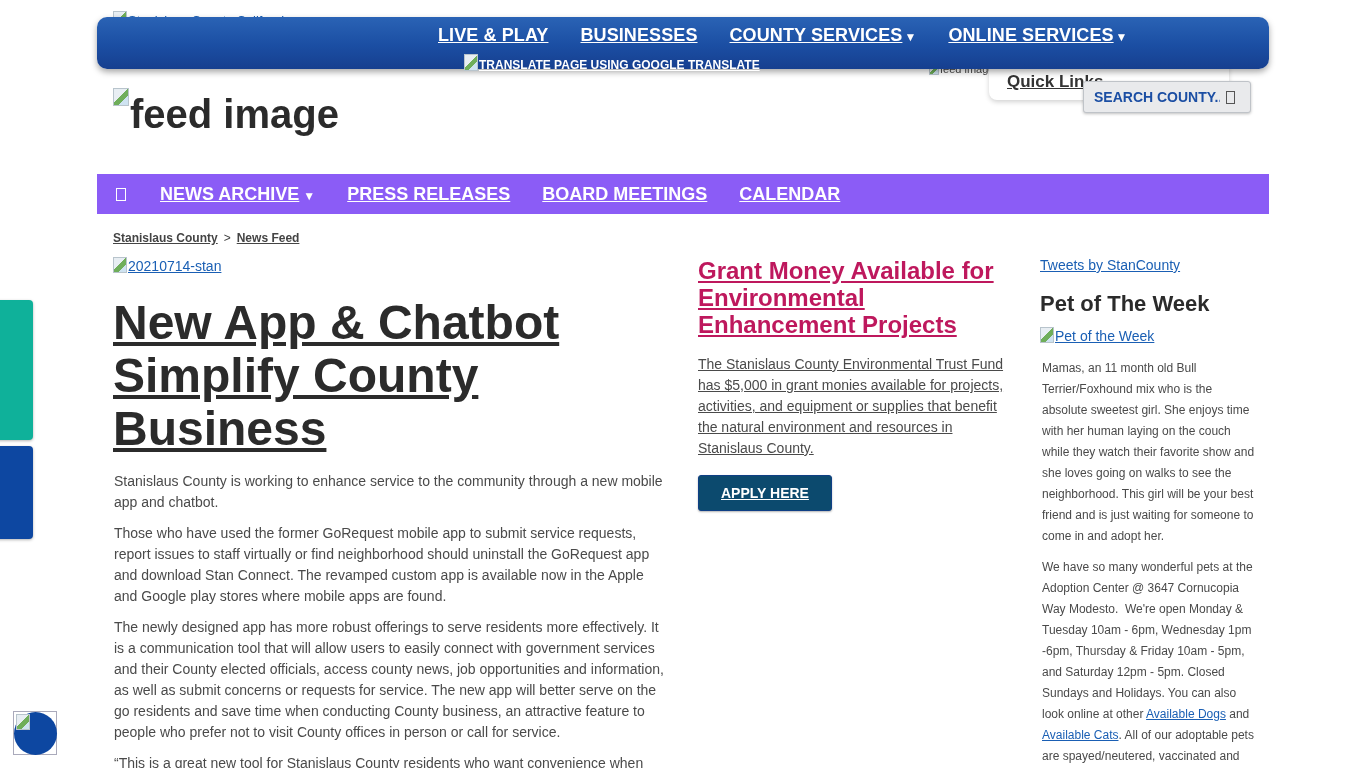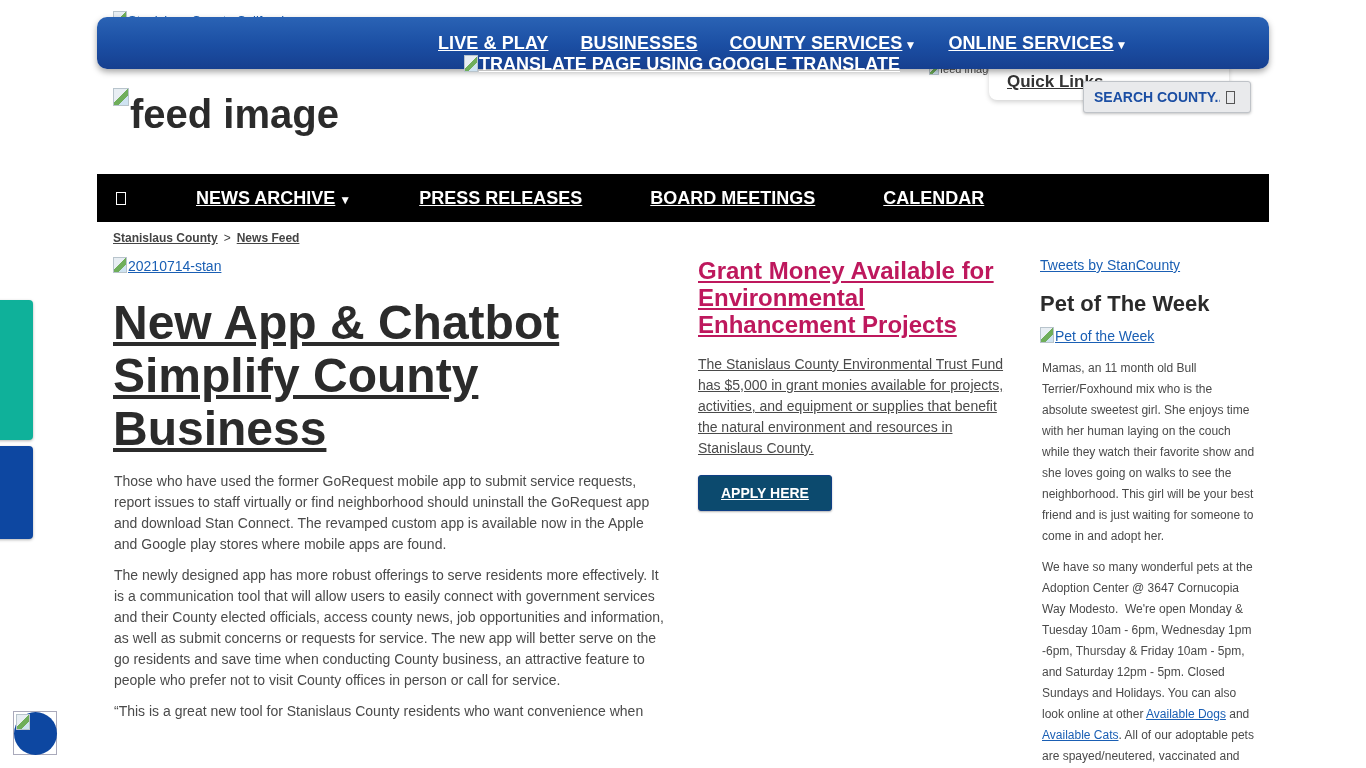--- a/index.html
+++ b/index.html
@@ -23,30 +23,30 @@
     border: 1px solid #b8c4cc; margin-right: 1px;
   }
   .top-bar {
     position: absolute; left: 97px; top: 17px; width: 1172px; height: 52px;
     border-radius: 10px;
     background: linear-gradient(#2a63b5, #1b4ea3 55%, #163f8f);
     box-shadow: 0 3px 6px rgba(0,0,0,0.35);
     z-index: 2;
   }
   .top-nav {
-    position: absolute; left: 341px; top: 16px; display: flex; gap: 32px;
+    position: absolute; left: 341px; top: 8px; display: flex; gap: 32px;
   }
   .top-nav a {
     color: #fff; font-weight: bold; font-size: 18px; text-decoration: underline;
     white-space: nowrap; letter-spacing: 0.1px;
   }
   .top-nav .caret { font-size: 12px; margin-left: 2px; text-decoration: none; display: inline-block; }
   .translate-link {
     position: absolute; left: 341px; top: 37px; color: #fff; font-weight: bold;
-    font-size: 18px; text-decoration: underline; white-space: nowrap; padding-left: 26px;
+    font-size: 12px; text-decoration: underline; white-space: nowrap; padding-left: 26px;
   }
   .translate-link .broken-img { width: 14px; height: 17px; }
 
   .feed-small {
     position: absolute; left: 929px; top: 63px; font-size: 11px; color: #444; z-index: 1;
   }
   .quick-links-box {
     position: absolute; left: 989px; top: 64px; width: 240px; height: 36px;
     background: #fff; border-radius: 0 0 8px 8px;
     box-shadow: 0 2px 5px rgba(0,0,0,0.18); z-index: 1;
@@ -71,22 +71,22 @@
   }
 
   .feed-title {
     position: absolute; left: 113px; top: 88px; font-size: 40px; font-weight: bold; color: #2b2b2b;
     white-space: nowrap;
   }
   .feed-title .broken-img { width: 16px; height: 18px; vertical-align: 22px; }
 
   
   .sub-nav {
-    position: absolute; left: 97px; top: 174px; width: 1172px; height: 48px;
-    background: #000000; display: flex; align-items: center; gap: 36px;
+    position: absolute; left: 97px; top: 174px; width: 1172px; height: 40px;
+    background: #8b5cf6; display: flex; align-items: center;
   }
   .sub-nav .home-btn {
     width: 10px; height: 13px; border: 1.5px solid #fff; margin-left: 19px; margin-right: 34px;
   }
   .sub-nav a {
     color: #fff; font-weight: bold; font-size: 18px; text-decoration: underline;
     margin-right: 32px; white-space: nowrap;
   }
   .sub-nav .caret { font-size: 12px; margin-left: 4px; display: inline-block; }
 
@@ -194,20 +194,21 @@
   <a href="#">CALENDAR</a>
 </nav>
 
 <div class="breadcrumb">
   <a href="#">Stanislaus County</a><span class="sep">&gt;</span><a href="#">News Feed</a>
 </div>
 
 <div class="main-col">
   <a href="#" class="img-link"><span class="broken-img"></span><span>20210714-stan</span></a>
   <a href="#" class="main-title">New App &amp; Chatbot Simplify County Business</a>
+  <p>Stanislaus County is working to enhance service to the community through a new mobile app and chatbot.</p>
   <p>Those who have used the former GoRequest mobile app to submit service requests, report issues to staff virtually or find neighborhood should uninstall the GoRequest app and download Stan Connect. The revamped custom app is available now in the Apple and Google play stores where mobile apps are found.</p>
   <p>The newly designed app has more robust offerings to serve residents more effectively. It is a communication tool that will allow users to easily connect with government services and their County elected officials, access county news, job opportunities and information, as well as submit concerns or requests for service. The new app will better serve on the go residents and save time when conducting County business, an attractive feature to people who prefer not to visit County offices in person or call for service.</p>
   <p>“This is a great new tool for Stanislaus County residents who want convenience when</p>
 </div>
 
 <div class="mid-col">
   <a href="#" class="mid-title">Grant Money Available for Environmental Enhancement Projects</a>
   <p>The Stanislaus County Environmental Trust Fund has $5,000 in grant monies available for projects, activities, and equipment or supplies that benefit the natural environment and resources in Stanislaus County.</p>
   <a href="#" class="apply-btn">APPLY HERE</a>
 </div>

